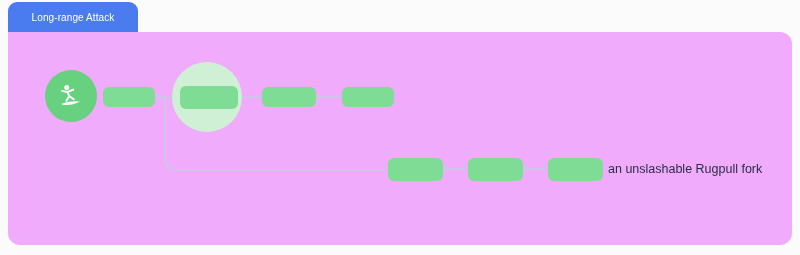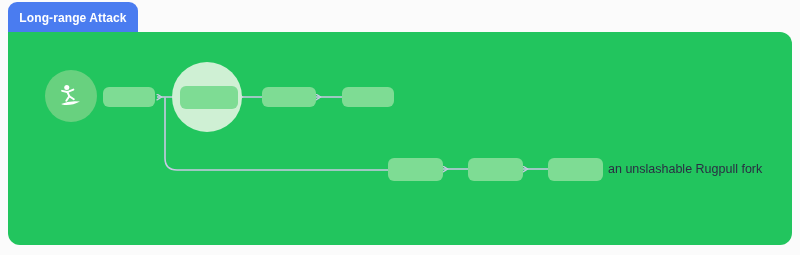--- a/index.html
+++ b/index.html
@@ -23,34 +23,34 @@
     width: 130px;
     height: 31px;
     background: #4A7CF0;
     border-radius: 9px 9px 0 0;
     display: flex;
     align-items: center;
     justify-content: center;
   }
   #tab-label {
     color: #FFFFFF;
-    font-size: 12px;
-    font-weight: 700;
+    font-size: 10px;
+    font-weight: 400;
     letter-spacing: 0.1px;
     white-space: nowrap;
   }
 
   
   #panel {
     position: absolute;
     left: 8px;
     top: 32px;
     width: 784px;
     height: 213px;
-    background: #22c55e;
+    background: #f0abfc;
     border-radius: 0 12px 12px 12px;
     overflow: hidden;
   }
 
   
   #diagram {
     position: absolute;
     inset: 0;
   }
   #wires {

